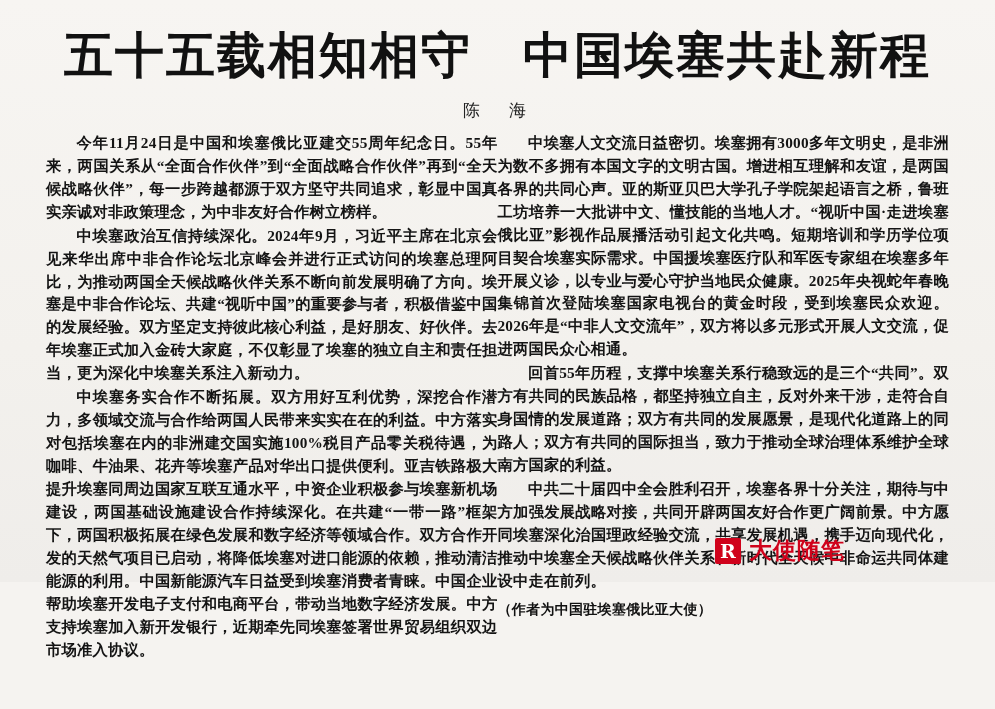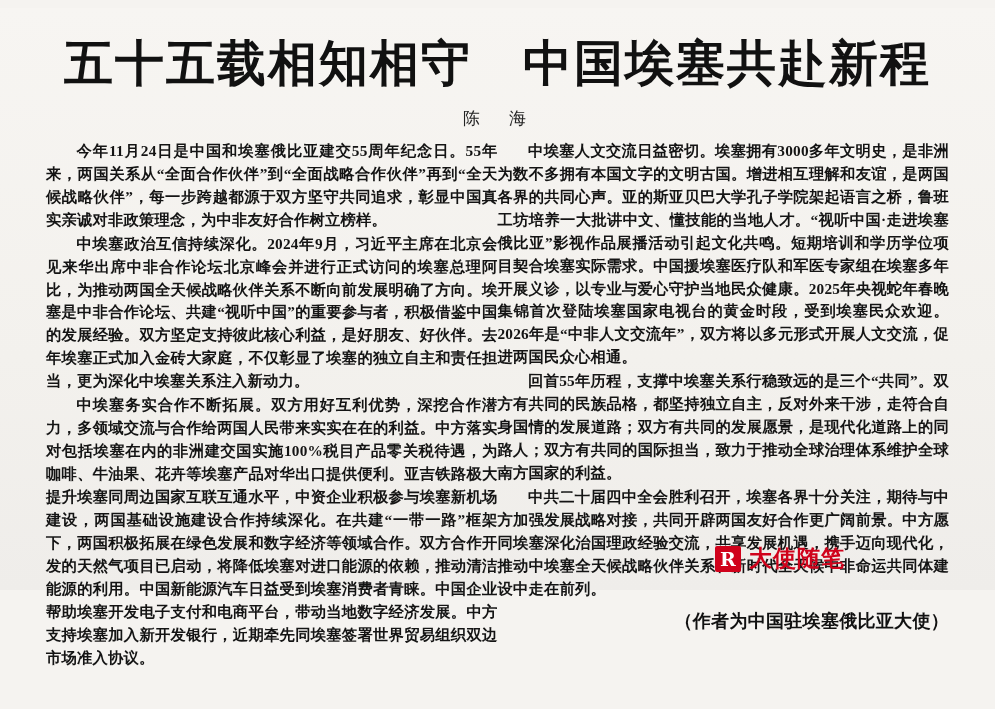--- a/index.html
+++ b/index.html
@@ -14,21 +14,20 @@
     color: #1a1a1a;
     overflow: hidden;
   }
   .page {
     position: relative;
     width: 995px;
     height: 582px;
     box-sizing: border-box;
     padding: 22px 46px 10px 46px;
     background: linear-gradient(180deg, #f7f5f2 0%, #f3f1ed 60%, #efedea 100%);
-    margin-top: 8px;
   }
   .headline {
     text-align: center;
     font-family: "DejaVu Serif", serif;
     font-weight: bold;
     font-size: 49px;
     letter-spacing: 2px;
     line-height: 1.12;
     color: #111;
     margin: 6px 0 2px 0;
@@ -56,23 +55,22 @@
     font-size: 15.3px;
     line-height: 1.5;
     text-align: justify;
     text-indent: 2em;
     letter-spacing: 0.2px;
     color: #141414;
     font-weight: 600;
   }
   .signature {
     margin-top: 8px;
-    text-align: right;
     font-family: Liberation Sans, sans-serif;
-    font-size: 18px;
+    font-size: 14px;
     font-weight: bold;
     letter-spacing: 0.3px;
     color: #111;
   }
   .footer-brand {
     position: absolute;
     right: 150px;
     bottom: 16px;
     display: flex;
     align-items: center;

